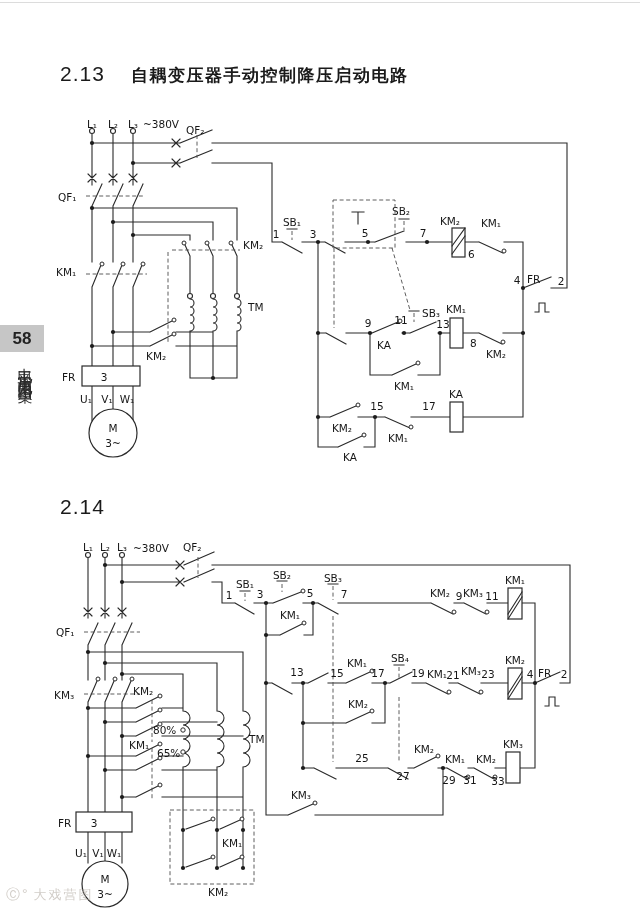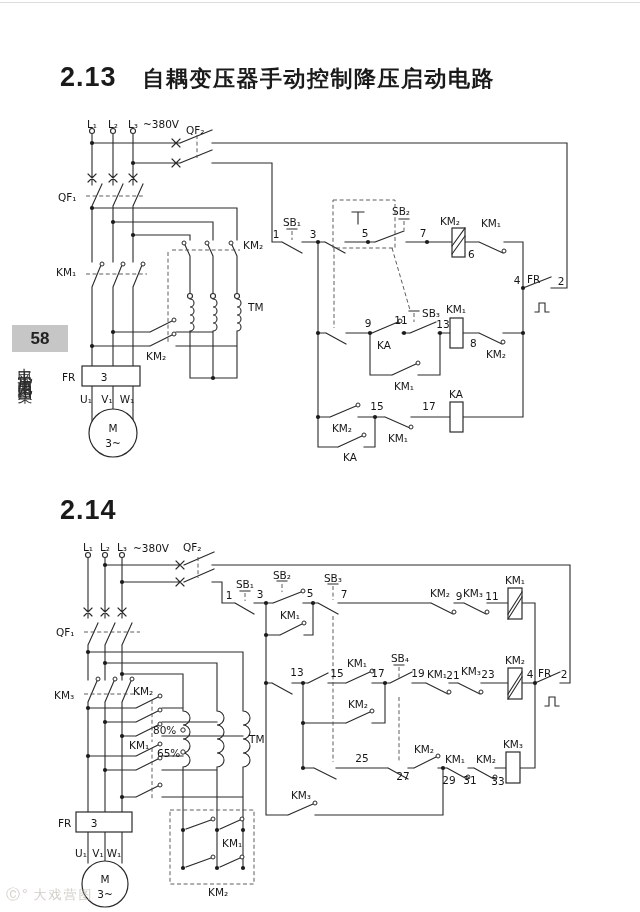--- a/index.html
+++ b/index.html
@@ -1,22 +1,22 @@
 <!DOCTYPE html>
 <html><head>
 <meta charset="utf-8">
 <style>
   html,body{margin:0;padding:0;background:#fff;}
   .page{position:relative;width:640px;height:912px;background:#ffffff;overflow:hidden;
         font-family:"Liberation Sans",sans-serif;color:#1a1a1a;}
   .top-rule{position:absolute;top:2px;left:0;width:100%;height:1px;background:#dcdcdc;}
   .sec-head{position:absolute;display:flex;align-items:baseline;}
-  .sec-no{font-size:27px;font-weight:bold;letter-spacing:1px;}
-  .sec-title{font-size:22px;font-weight:bold;margin-left:26px;letter-spacing:1.5px;}
-  .side-tab{position:absolute;left:12px;top:325px;width:56px;height:27px;background:#c6c6c6;
+  .sec-no{font-size:21px;font-weight:normal;letter-spacing:1px;}
+  .sec-title{font-size:17px;font-weight:bold;margin-left:26px;letter-spacing:1.5px;}
+  .side-tab{position:absolute;left:0;top:325px;width:44px;height:27px;background:#c6c6c6;
             display:flex;align-items:center;justify-content:center;
             font-size:17px;font-weight:bold;color:#222;}
   .side-title{position:absolute;left:15px;top:356px;writing-mode:vertical-rl;
               font-size:15px;letter-spacing:3px;color:#2a2a2a;font-weight:500;}
   .watermark{position:absolute;left:6px;top:886px;display:flex;align-items:center;gap:4px;
              color:#b9b2aa;opacity:.65;font-size:13px;letter-spacing:2px;}
   .wm-logo{font-size:14px;}
   svg{position:absolute;}
   svg .w{fill:none;stroke:#2a2a2a;stroke-width:1.1;stroke-linecap:square;stroke-linejoin:miter;}
   svg .d{fill:none;stroke:#4c4c4c;stroke-width:.9;stroke-dasharray:4 2.6;}

